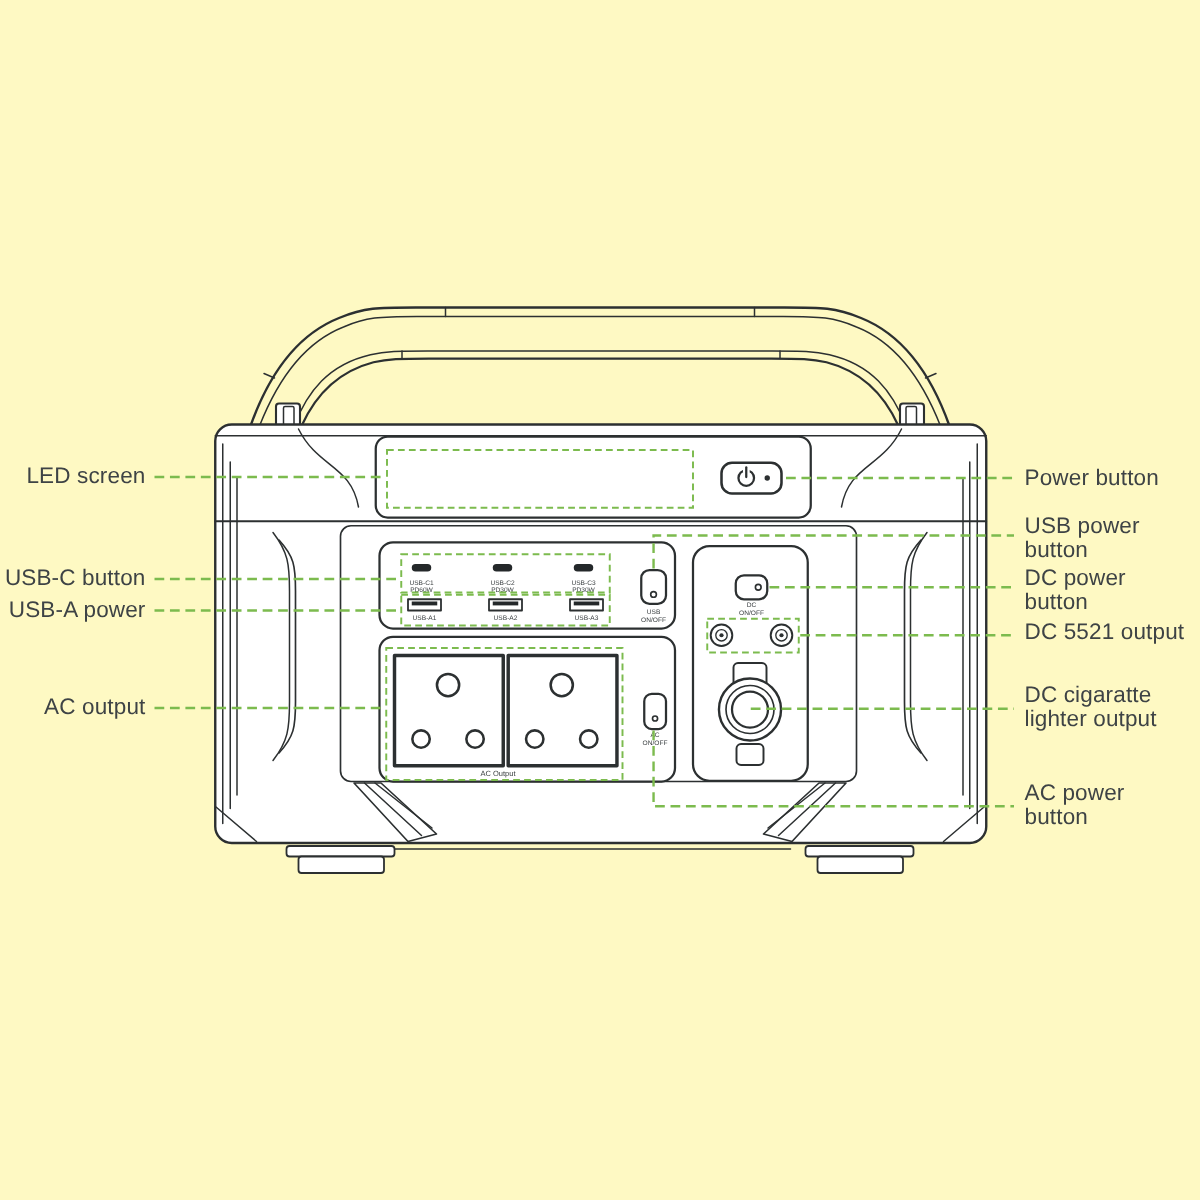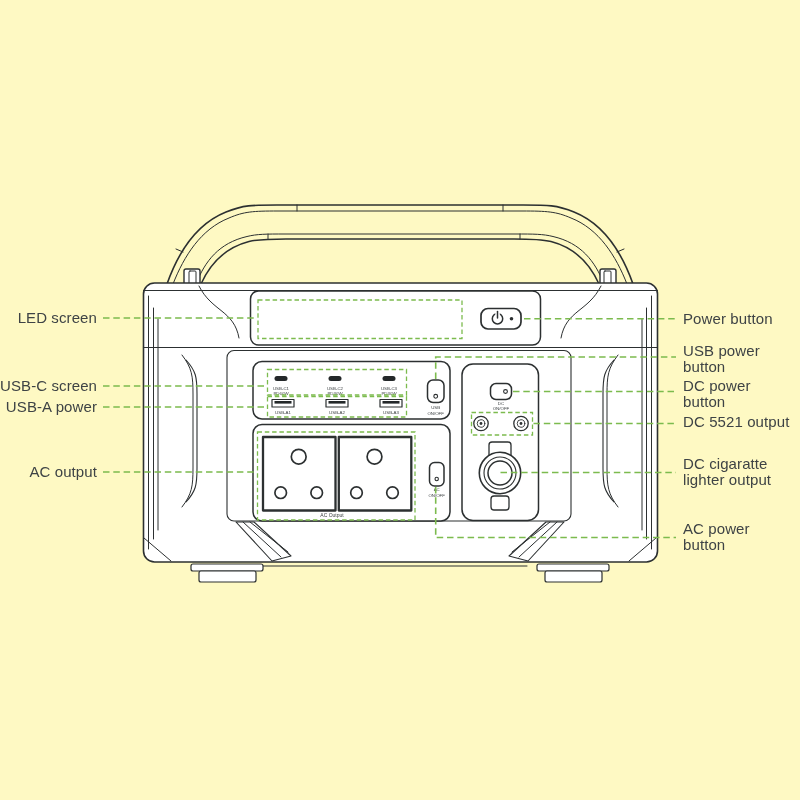--- a/index.html
+++ b/index.html
@@ -210,21 +210,21 @@
       <path d="M 533.5 423.5 L 676 423.5"></path>
       <path d="M 500.5 472.5 L 676 472.5"></path>
       <path d="M 435.7 487 L 435.7 537.5 L 676 537.5"></path>
     </g>
   </svg>
 
   <div class="callout callout-left" style="top:310px">
     <div>LED screen</div>
   </div>
   <div class="callout callout-left" style="top:378px">
-    <div>USB-C screen</div>
+    <div>USB-C button</div>
   </div>
   <div class="callout callout-left" style="top:399px">
     <div>USB-A power</div>
   </div>
   <div class="callout callout-left" style="top:464px">
     <div>AC output</div>
   </div>
 
   <div class="callout callout-right" style="top:311px">
     <div>Power button</div>

